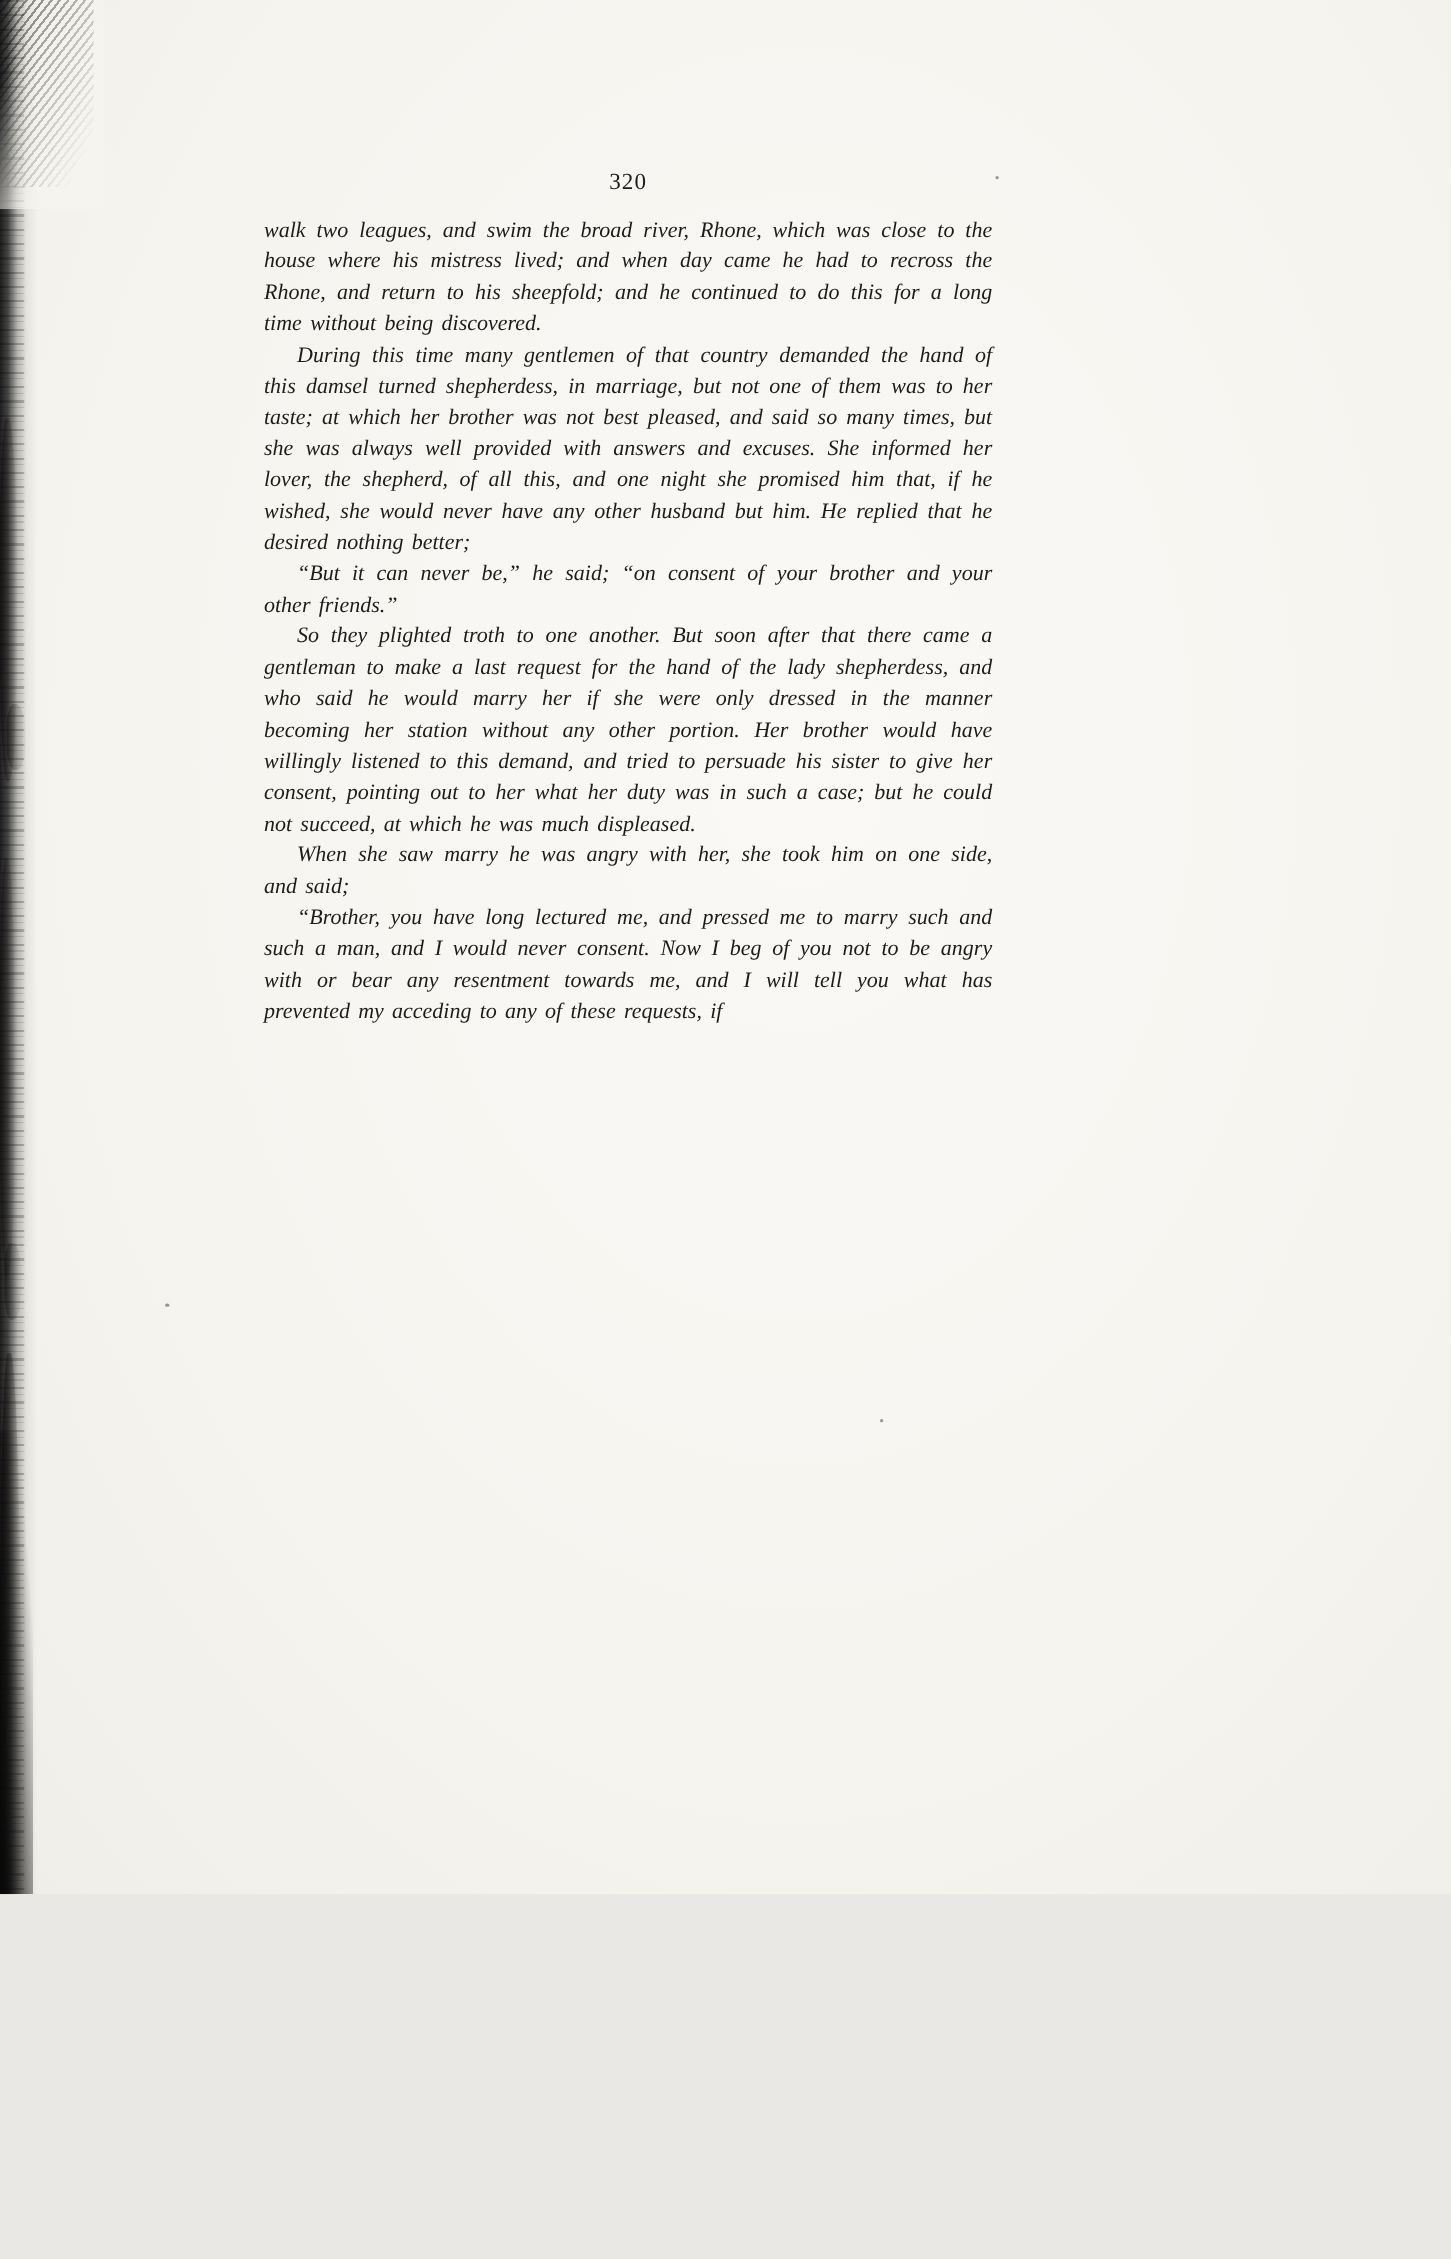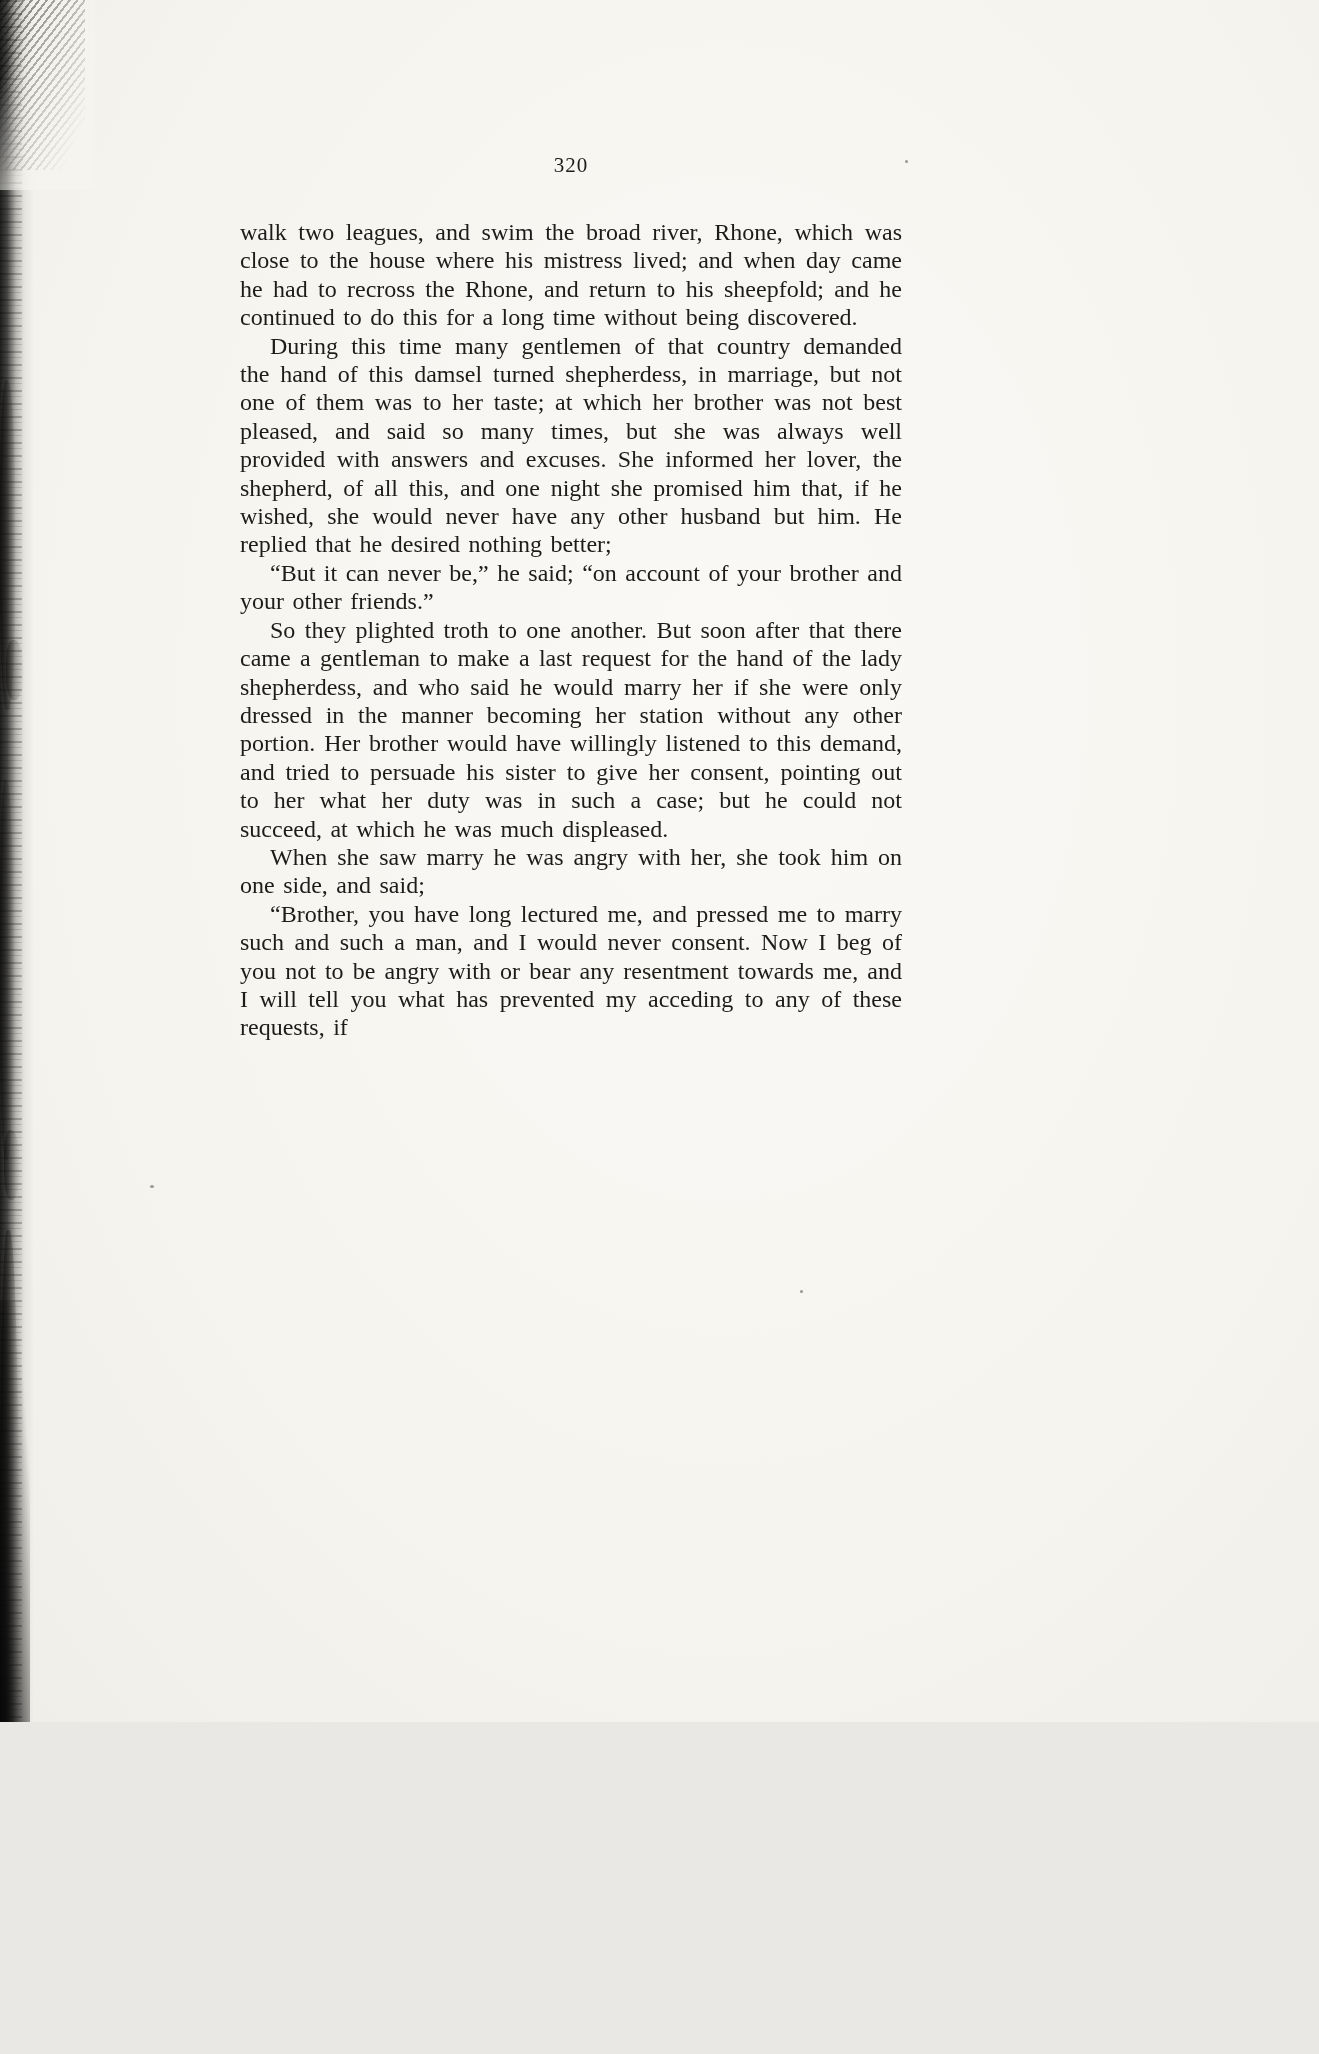--- a/index.html
+++ b/index.html
@@ -89,27 +89,28 @@
     position: absolute;
     top: 153px;
     left: 240px;
     width: 662px;
     text-align: center;
     font-size: 21px;
     letter-spacing: 1px;
   }
   .text-block {
     position: absolute;
-    top: 218px;
+    top: 195px;
     left: 240px;
     width: 662px;
-    font-size: 24px;
+    font-size: 20px;
     line-height: 28.4px;
     text-align: justify;
     word-spacing: 2.5px;
+    font-style: italic;
   }
   .text-block p {
     margin: 0;
     padding: 0;
     text-indent: 30px;
   }
   .text-block p.no-indent {
     text-indent: 0;
   }
 </style>
@@ -132,19 +133,19 @@
   <div class="speck p2"></div>
   <div class="speck p3"></div>
   <div class="speck p4"></div>
   <div class="speck p5"></div>
 
   <div class="page-number">320</div>
 
   <div class="text-block">
     <p class="no-indent">walk two leagues, and swim the broad river, Rhone, which was close to the house where his mistress lived; and when day came he had to recross the Rhone, and return to his sheepfold; and he continued to do this for a long time without being discovered.</p>
     <p>During this time many gentlemen of that country demanded the hand of this damsel turned shepherdess, in marriage, but not one of them was to her taste; at which her brother was not best pleased, and said so many times, but she was always well provided with answers and excuses. She informed her lover, the shepherd, of all this, and one night she promised him that, if he wished, she would never have any other husband but him.  He replied that he desired nothing better;</p>
-    <p>“But it can never be,” he said; “on account of your brother and your other friends.”</p>
+    <p>“But it can never be,” he said; “on consent of your brother and your other friends.”</p>
     <p>So they plighted troth to one another.  But soon after that there came a gentleman to make a last request for the hand of the lady shepherdess, and who said he would marry her if she were only dressed in the manner becoming her station without any other portion.  Her brother would have willingly listened to this demand, and tried to persuade his sister to give her consent, pointing out to her what her duty was in such a case; but he could not succeed, at which he was much displeased.</p>
     <p>When she saw marry he was angry with her, she took him on one side, and said;</p>
     <p>“Brother, you have long lectured me, and pressed me to marry such and such a man, and I would never consent.  Now I beg of you not to be angry with or bear any resentment towards me, and I will tell you what has prevented my acceding to any of these requests, if</p>
   </div>
 
 </div>
 
 </body></html>

